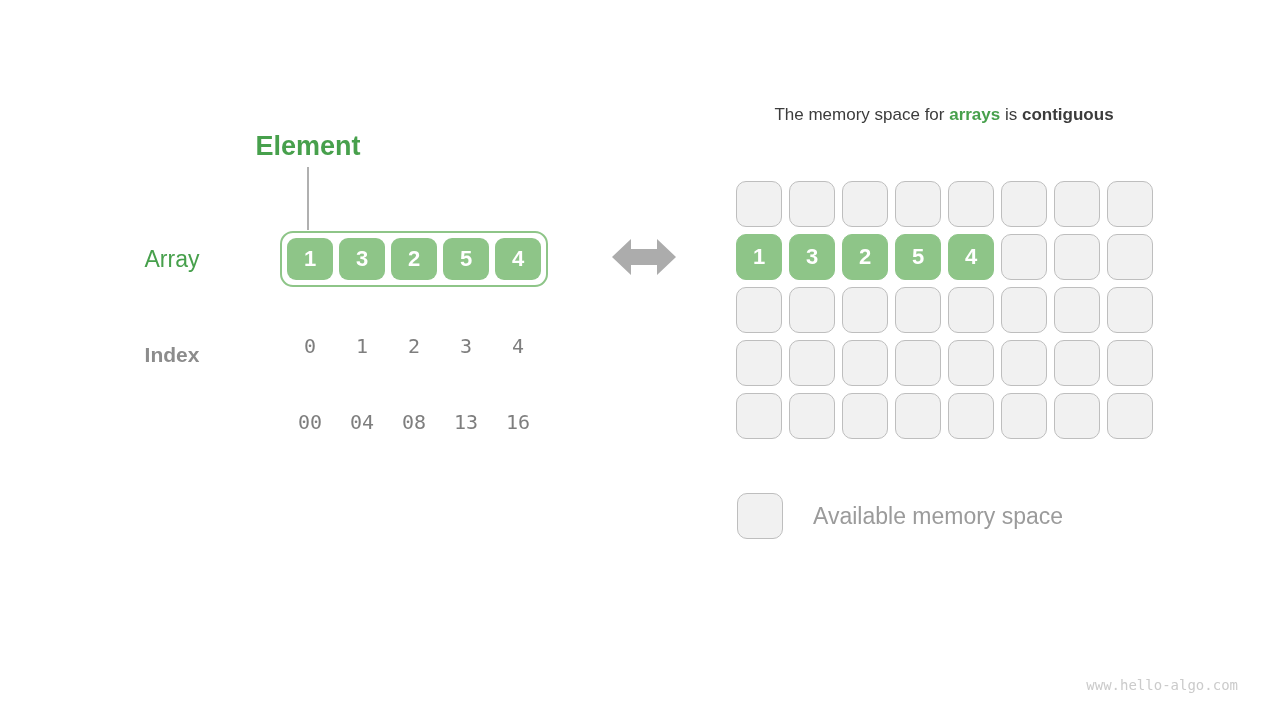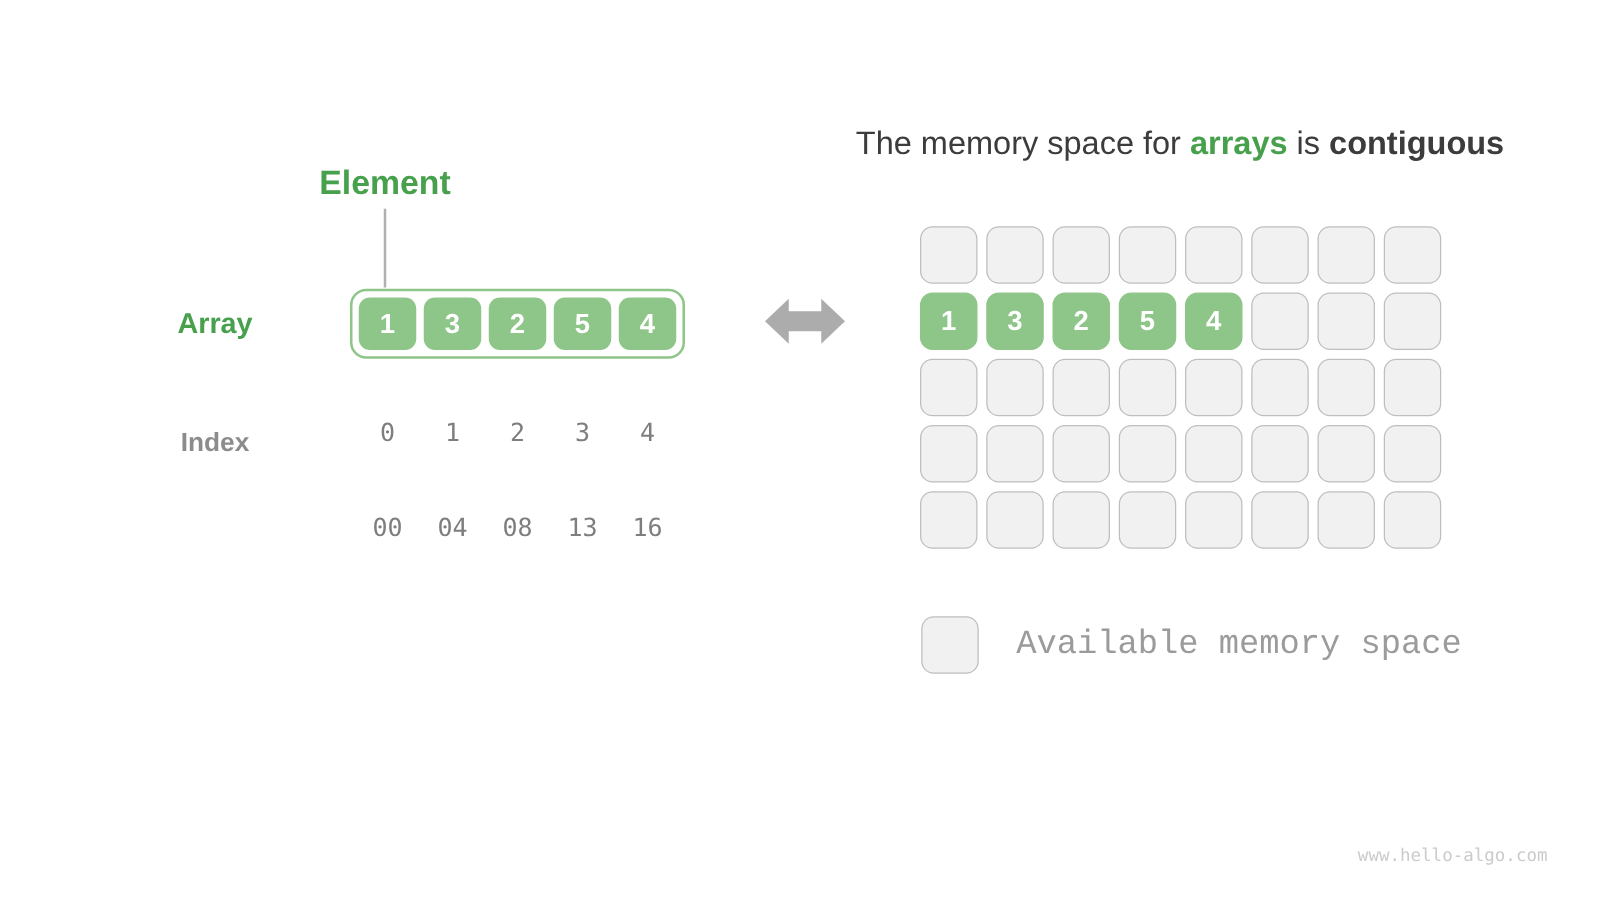--- a/index.html
+++ b/index.html
@@ -12,21 +12,21 @@
   #element-label {
     position:absolute; left:308px; top:131px; transform:translateX(-50%);
     font-size:27px; font-weight:bold; color:var(--green-text); white-space:nowrap;
   }
   #element-line {
     position:absolute; left:307px; top:167px; width:1.5px; height:63px;
     background:var(--line-gray);
   }
   #array-label {
     position:absolute; left:172px; top:259px; transform:translate(-50%,-50%);
-    font-size:23px; font-weight:bold; color:var(--green-text); white-space:nowrap;
+    font-size:23px; font-weight:normal; color:var(--green-text); white-space:nowrap;
   }
   #array-row {
     position:absolute; left:280px; top:231px; width:268px; height:56px;
     box-sizing:border-box; background:#ffffff;
     border:2px solid var(--green); border-radius:13px;
     display:flex; align-items:center; justify-content:center; gap:6px;
   }
   .acell {
     width:46px; height:42px; background:var(--green); border-radius:9px;
     color:#ffffff; font-weight:bold; font-size:22px;
@@ -48,21 +48,21 @@
     font-family:"DejaVu Sans Mono", monospace;
     font-size:20px; color:var(--mono-gray);
   }
 
   
   #arrow { position:absolute; left:612px; top:237px; }
 
   
   #title {
     position:absolute; left:944px; top:115px; transform:translate(-50%,-50%);
-    font-size:26px; color:var(--title-color); white-space:nowrap;text-align:right;
+    font-size:17px; color:var(--title-color); white-space:nowrap;text-align:right;
   }
   #title .green { color:var(--green-text); font-weight:bold; }
   #title .bold { font-weight:bold; }
 
   #grid {
     position:absolute; left:736px; top:181px;
     display:grid; grid-template-columns:repeat(8, 46px); grid-auto-rows:46px;
     gap:7px;
   }
   .gcell {
@@ -76,21 +76,21 @@
   }
 
   #legend {
     position:absolute; left:737px; top:493px;
     display:flex; flex-direction:column; gap:14px;
   }
   .lrow { display:flex; align-items:center; gap:30px; }
   .swatch { width:46px; height:46px; border-radius:10px; box-sizing:border-box; }
   .swatch.available { background:var(--cell-bg); border:1.5px solid var(--cell-border); }
   .swatch.allocated { background:var(--green); }
-  .llabel { font-size:27px; color:var(--legend-gray); white-space:nowrap;font-family:Liberation Mono, monospace; }
+  .llabel { font-size:23px; color:var(--legend-gray); white-space:nowrap; }
 
   #watermark {
     position:absolute; right:42px; top:677px;
     font-family:"DejaVu Sans Mono", monospace;
     font-size:14px; color:var(--watermark-gray);
   }
 </style>
 </head>
 <body>
 

